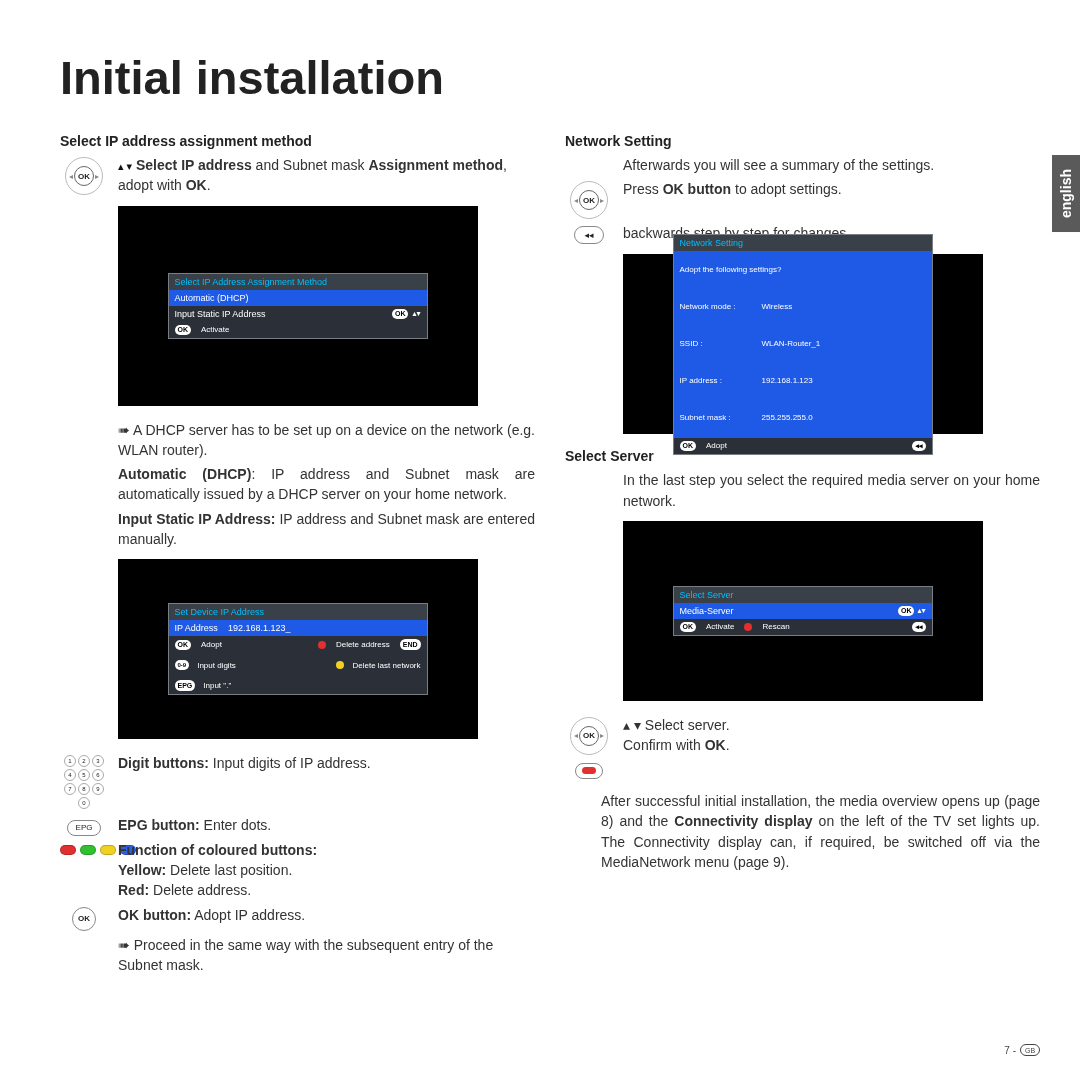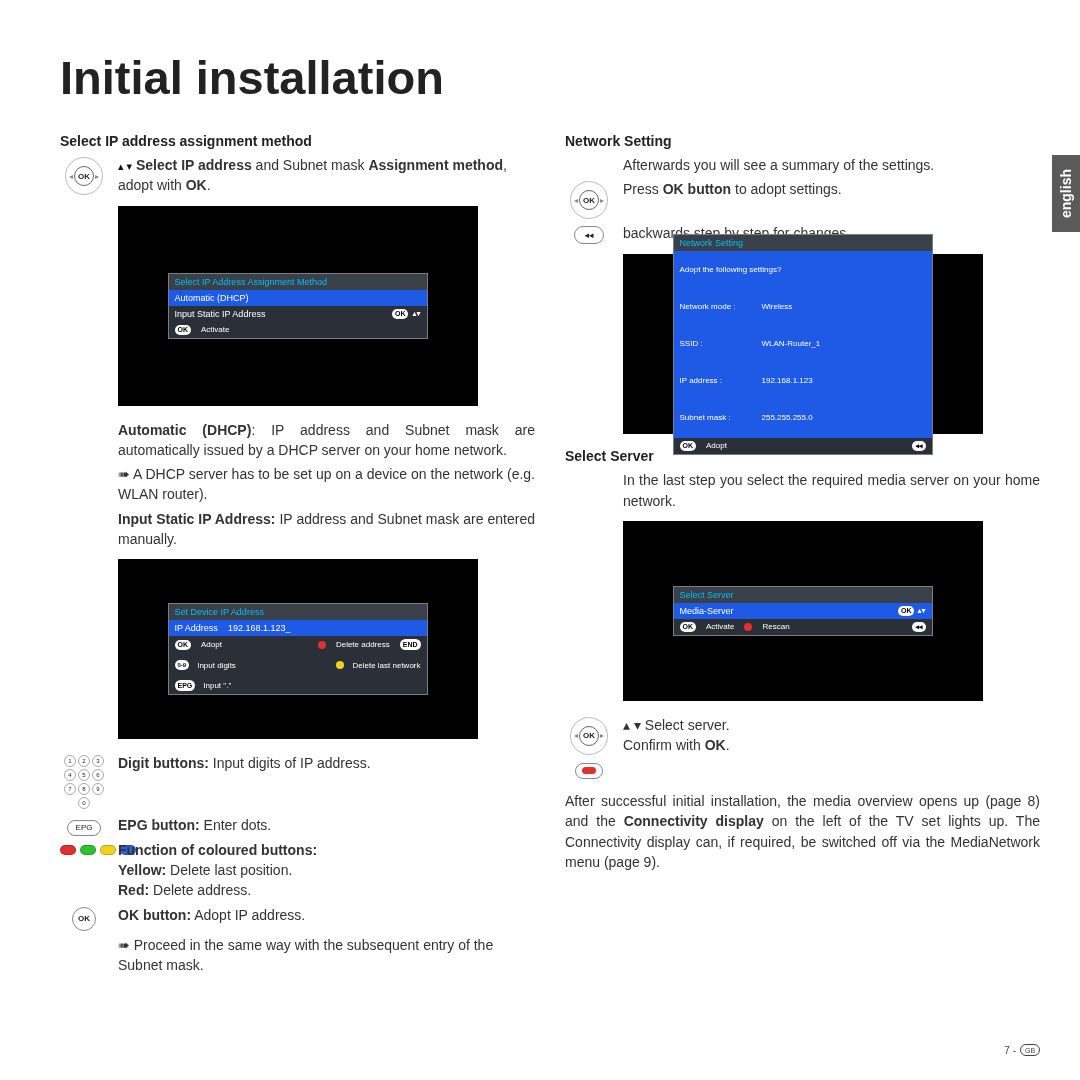--- a/index.html
+++ b/index.html
@@ -207,27 +207,27 @@
         </div>
         <div class="tv-footer">
           <span class="ok-small-pill">OK</span>
             <span>Activate</span>
         </div>
       </div>
     </div>
 
     <div class="instr-row">
         <div class="icon-col"></div>
+      <div class="text-col justify arrow-bullet">A DHCP server has to be set up on a device on the network (e.g. WLAN router).</div>
+    </div>
+    <div class="instr-row">
+        <div class="icon-col"></div>
       <div class="text-col justify">
         <b>Automatic (DHCP)</b><span>: IP address and Subnet mask are automatically issued by a DHCP server on your home network.</span>
       </div>
-    </div>
-    <div class="instr-row">
-        <div class="icon-col"></div>
-      <div class="text-col justify arrow-bullet">A DHCP server has to be set up on a device on the network (e.g. WLAN router).</div>
     </div>
     <div class="instr-row">
         <div class="icon-col"></div>
       <div class="text-col justify">
         <b>Input Static IP Address:</b><span> IP address and Subnet mask are entered manually.</span>
       </div>
     </div>
 
     <div class="tv-screenshot small">
       <div class="tv-panel">
@@ -394,21 +394,21 @@
           </span></div>
       <div class="text-col">
         <span>▴ ▾ Select server.</span><br>
         <span>Confirm with </span><b>OK</b><span>.</span>
       </div>
     </div>
     <div class="instr-row">
       <div class="icon-col"><span class="red-oval"></span></div>
     </div>
 
-    <div class="text-col justify" style="margin-top:12px;">
+    <div class="text-col justify" style="margin-top:12px;margin-left:36px;">
       <span>After successful initial installation, the media overview opens up (page 8) and the </span><b>Connectivity display</b><span> on the left of the TV set lights up. The Connectivity display can, if required, be switched off via the MediaNetwork menu (page 9).</span>
     </div>
   </div>
 </div>
 
 <div class="footer">
   <span>7 -</span>
   <span class="gb-oval">GB</span>
 </div>
 

